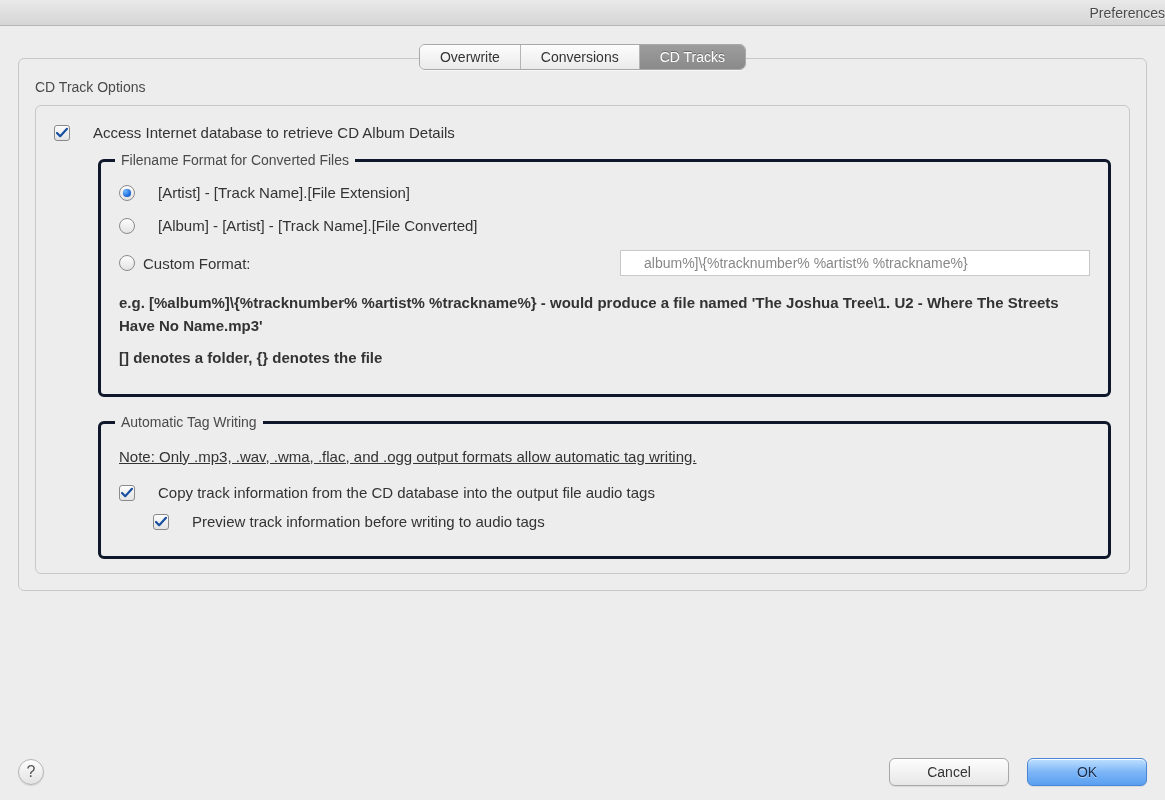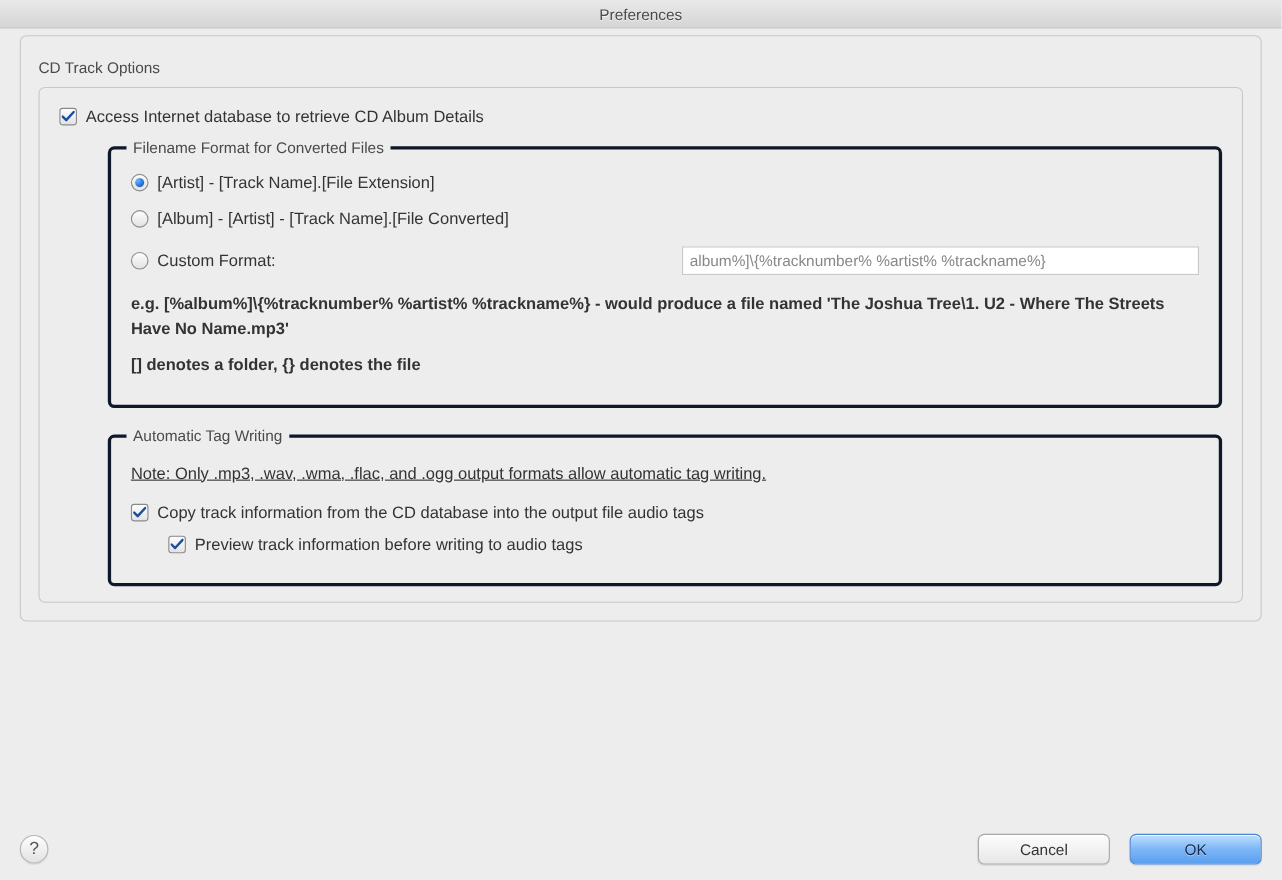--- a/index.html
+++ b/index.html
@@ -8,21 +8,21 @@
     font-family: "Lucida Grande", "Helvetica Neue", Arial, sans-serif;
     font-size: 14px;
     color: #333;
     background: #ededed;
     overflow: hidden;
   }
   .titlebar {
     height: 26px;
     background: linear-gradient(#e9e9e9, #d5d5d5);
     border-bottom: 1px solid #b5b5b5;
-    text-align: center;
+    text-align: right;
     line-height: 26px;
     font-size: 14px;
     color: #4a4a4a;
     text-shadow: 0 1px 0 rgba(255,255,255,0.7);
   }
   .window-body {
     padding: 18px 18px 12px 18px;
     height: calc(800px - 26px);
     position: relative;
     background: #ededed;
@@ -90,22 +90,22 @@
     top: -10px;
     left: 14px;
     background: #ededed;
     padding: 0 6px;
     font-size: 14px;
     color: #4a4a4a;
   }
 
   .check-row, .radio-row {
     display: flex;
-    align-items: flex-start;
-    gap: 8px;
+    align-items: center;
+    gap: 23px;
     margin-bottom: 12px;
     font-size: 15px;
     color: #333;
   }
   .radio-row { margin-bottom: 16px; }
 
   .aqua-check {
     width: 16px; height: 16px;
     border: 1px solid #8a8a8a;
     border-radius: 3px;
@@ -137,21 +137,21 @@
     gap: 8px;
   }
   .custom-input {
     margin-left: auto;
     width: 470px;
     height: 26px;
     border: 1px solid #c8c8c8;
     background: #fff;
     color: #888;
     font-size: 14px;
-    padding: 0 6px;
+    padding: 0 23px;
     font-family: inherit;
   }
 
   .hint {
     font-size: 15px;
     color: #333;
     line-height: 1.5;
     margin-top: 6px;
     margin-bottom: 10px;
     font-weight: bold;
@@ -198,20 +198,27 @@
     text-shadow: 0 1px 0 rgba(255,255,255,0.4);
   }
 </style>
 </head>
 <body>
 
 <div class="titlebar">Preferences</div>
 
 <div class="window-body">
 
+  <div class="tabs-wrap">
+    <div class="segmented">
+      <div class="seg">Overwrite</div>
+      <div class="seg">Conversions</div>
+      <div class="seg active">CD Tracks</div>
+    </div>
+  </div>
 
   <div class="panel">
     <div class="group-label">CD Track Options</div>
 
     <div class="fieldset">
 
       <div class="check-row">
         <span class="aqua-check">
           <svg viewBox="0 0 12 12">
               <path d="M1 6 L4.2 9.2 L11 1.8" stroke="#1a4fa0" stroke-width="2.2" fill="none" stroke-linecap="round" stroke-linejoin="round"></path>

